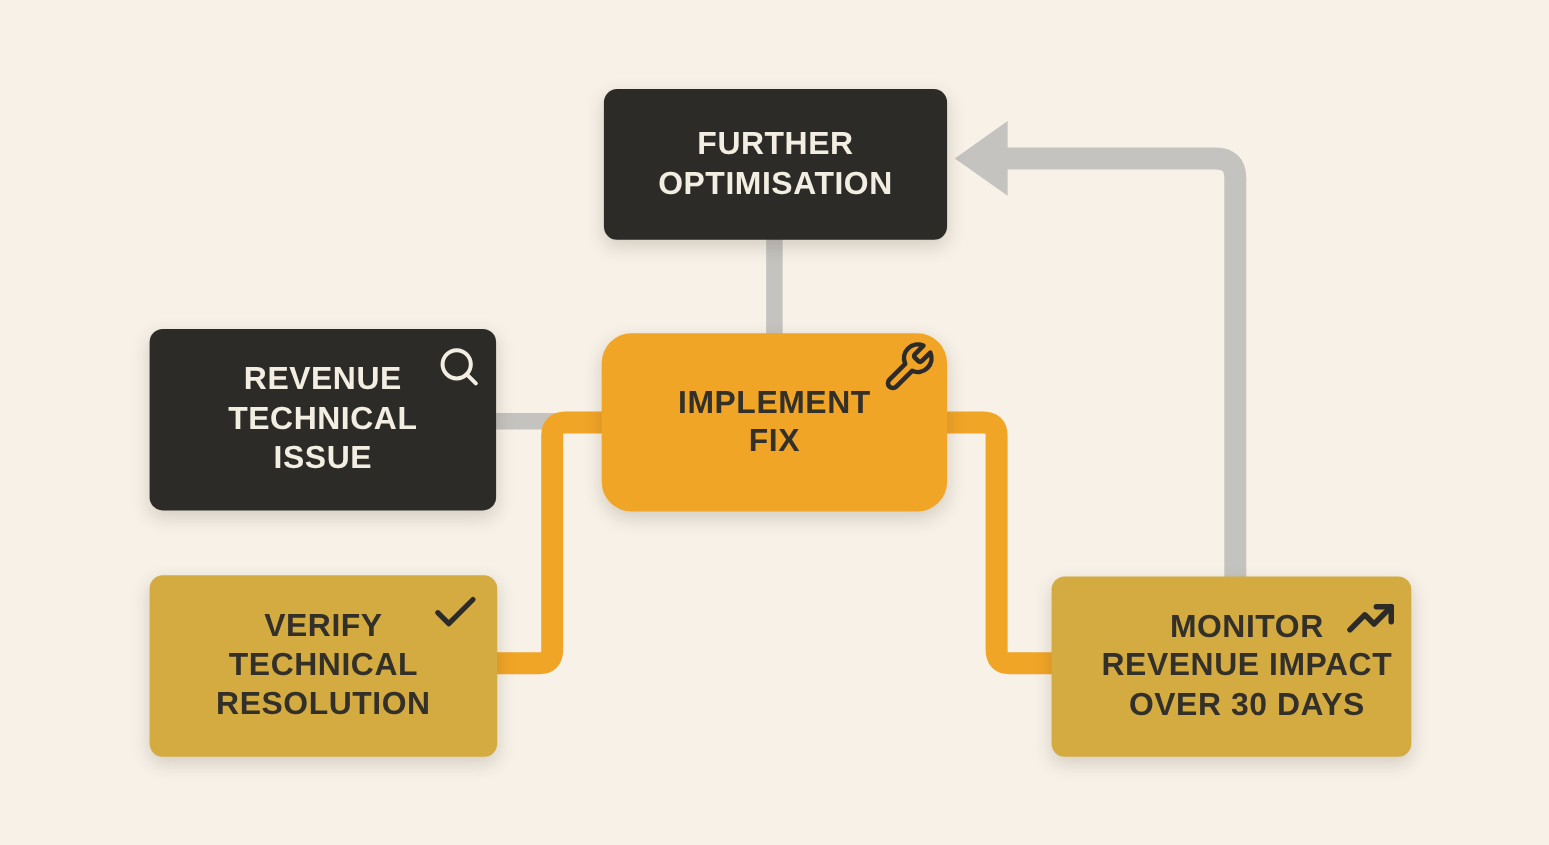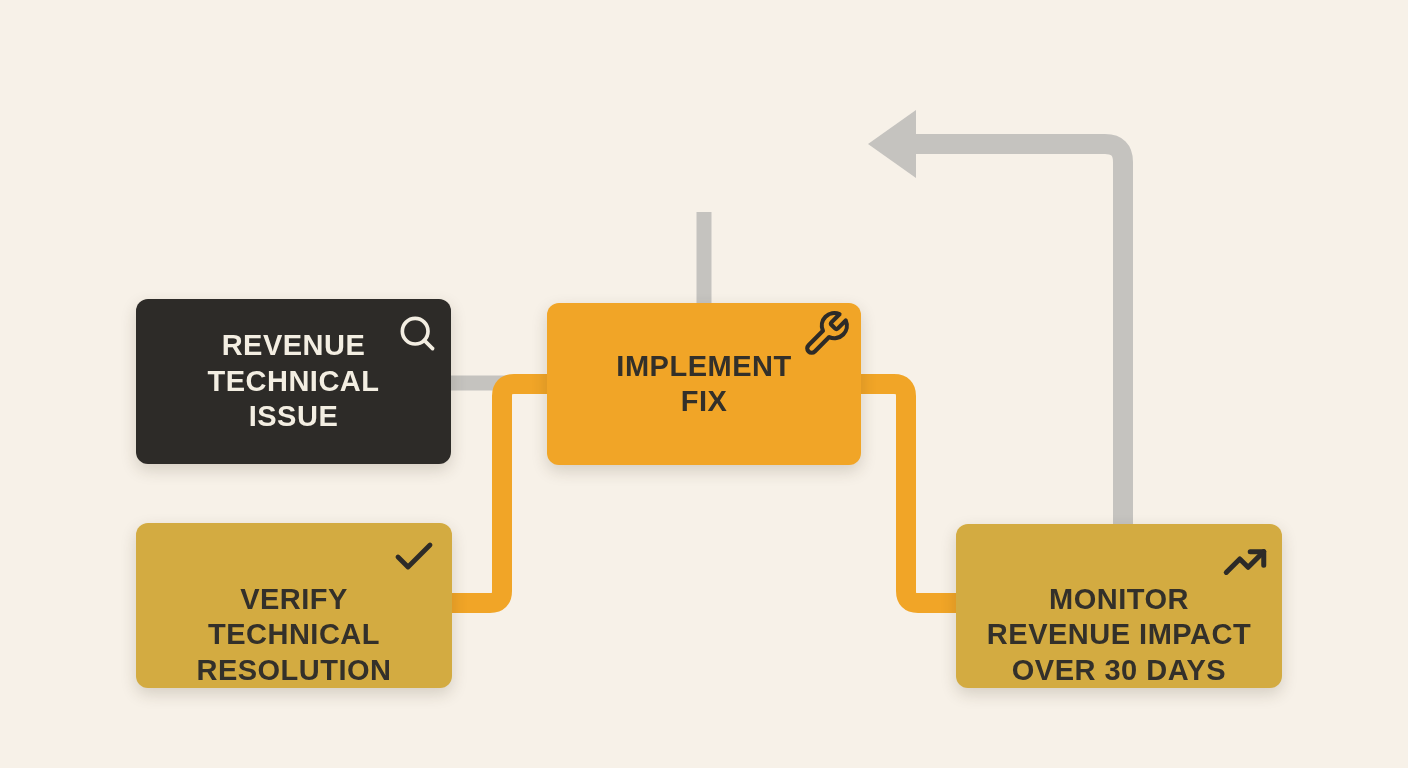--- a/index.html
+++ b/index.html
@@ -36,28 +36,28 @@
     line-height: 1.22;
     letter-spacing: 0.5px;
     text-align: center;
     white-space: pre-line;
     padding: 0 14px;
   }
   .node-dark { background: #2d2b28; }
   .node-dark .label { color: #f3eee2; }
   .node-orange { background: #f1a527; }
   .node-orange .label { color: #33302a; }
-  .node-gold { background: #d3ab41; align-items: flex-end; }
+  .node-gold { background: #d3ab41; }
   .node-gold .label { color: #33302a; }
 
   #node-further   { left: 549px; top:  81px; width: 312px; height: 137px; }
   #node-identify  { left: 136px; top: 299px; width: 315px; height: 165px; }
-  #node-implement { left: 547px; top: 303px; width: 314px; height: 162px; }
+  #node-implement { left: 547px; top: 303px; width: 314px; height: 162px; border-radius: 27px; }
   #node-verify    { left: 136px; top: 523px; width: 316px; height: 165px; }
-  #node-monitor   { left: 956px; top: 524px; width: 326px; height: 164px; }
+  #node-monitor   { left: 956px; top: 524px; width: 299px; height: 164px; padding-left: 28px; }
 
   .corner-icon {
     position: absolute;
     pointer-events: none;
   }
   #icon-search { right: 12px; top: 12px; }
   #icon-wrench { right: 10px; top:  6px; }
   #icon-check  { right: 14px; top: 10px; }
   #icon-trend  { right: 12px; top: 12px; }
 </style>
@@ -73,20 +73,24 @@
     <path d="M445 383 L555 383" stroke="#c5c3bf" stroke-width="15" fill="none"></path>
 
     <path d="M1123 530 L1123 162 Q1123 144 1105 144 L912 144" stroke="#c5c3bf" stroke-width="20" fill="none"></path>
     <polygon points="868,144 916,110 916,178" fill="#c5c3bf"></polygon>
 
     <path d="M555 384 L514 384 Q502 384 502 396 L502 591 Q502 603 490 603 L448 603" stroke="#f1a527" stroke-width="20" fill="none" stroke-linejoin="round"></path>
 
     <path d="M855 384 L894 384 Q906 384 906 396 L906 591 Q906 603 918 603 L960 603" stroke="#f1a527" stroke-width="20" fill="none" stroke-linejoin="round"></path>
   </svg>
 
+  <div class="node node-dark" id="node-further">
+    <div class="label">FURTHER
+OPTIMISATION</div>
+  </div>
 
   <div class="node node-dark" id="node-identify">
     <div class="label">REVENUE
 TECHNICAL
 ISSUE</div>
     <svg class="corner-icon" id="icon-search" width="44" height="44" viewBox="0 0 24 24" fill="none" stroke="#f3eee2" stroke-width="2" stroke-linecap="round" stroke-linejoin="round">
       <circle cx="11" cy="11" r="7"></circle>
       <line x1="20.5" y1="20.5" x2="16" y2="16"></line>
     </svg>
   </div>

